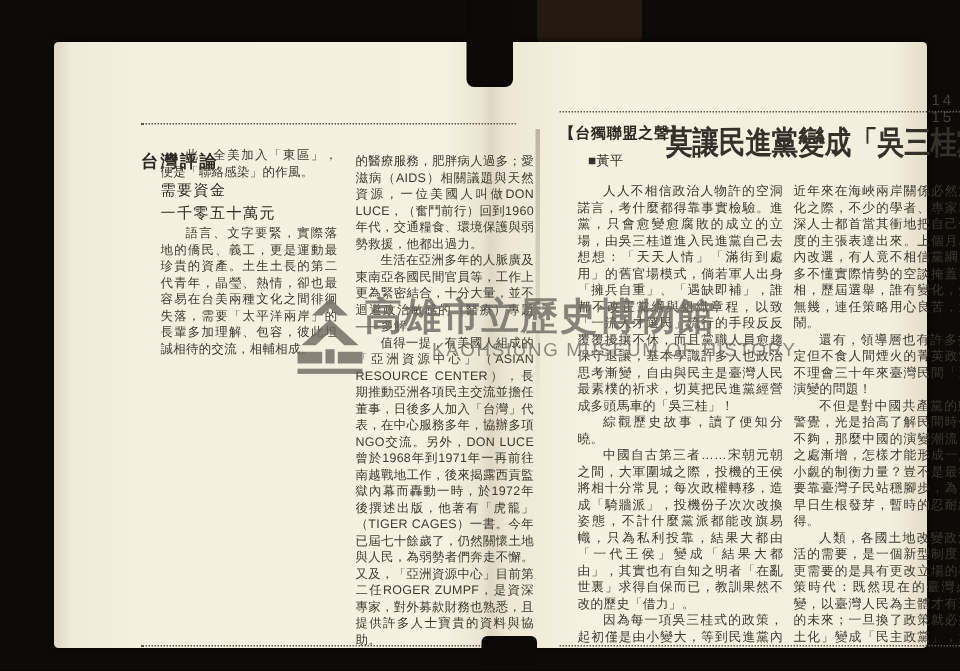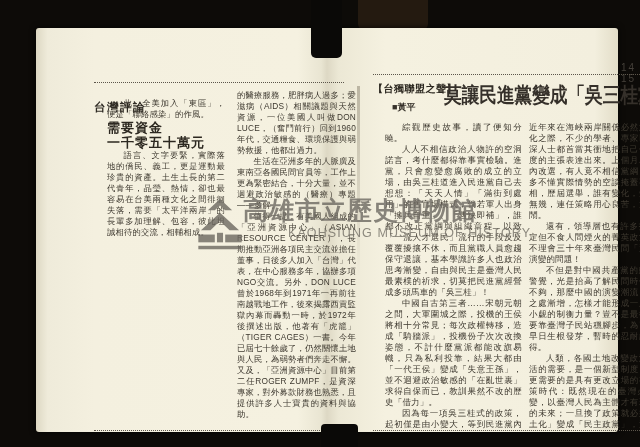--- a/index.html
+++ b/index.html
@@ -33,30 +33,30 @@
   .rule.lp-bottom{left:58px;top:402px;width:250px;}
   .rule.rp-top{left:337px;top:46px;width:281px;}
   .rule.rp-bottom{left:337px;top:402px;width:281px;}
 
   .pagenum{position:absolute;left:585px;top:34px;font-size:10px;letter-spacing:2px;color:#45403a;}
 
   .col{position:absolute;overflow:hidden;color:#3d382f;
     font-size:8.3px;line-height:11px;text-align:justify;letter-spacing:.2px;margin-left:12px;}
   .col p{margin:0;text-indent:2em;}
   .col p.noindent{text-indent:0;}
-  .sec-h{font-weight:bold;font-size:13px;line-height:15px;color:#2c2820;
+  .sec-h{font-weight:normal;font-size:10px;line-height:15px;color:#2c2820;
     letter-spacing:1px;margin:4px 0 2px;text-indent:0 !important;}
 
   .lp-col1{left:59px;top:70px;width:118px;height:330px;}
-  .lp-col2{left:189px;top:62px;width:119px;height:330px;}
+  .lp-col2{left:189px;top:74px;width:119px;height:330px;}
   .rp-col1{left:337px;top:94px;width:137px;height:308px;font-size:8.5px;}
   .rp-col2{left:481px;top:94px;width:137px;height:308px;font-size:8.5px;}
 
   .rp-tag{position:absolute;left:337px;top:54px;font-size:10px;font-weight:bold;color:#2c2820;letter-spacing:.5px;}
-  .rp-author{position:absolute;left:356px;top:73px;font-size:9px;font-weight:bold;color:#36312a;}
+  .rp-author{position:absolute;left:356px;top:73px;font-size:9px;font-weight:normal;color:#36312a;}
   .rp-headline{position:absolute;left:408px;top:53px;white-space:nowrap;
     font-family:"Liberation Serif","DejaVu Serif",serif;font-weight:600;
     font-size:21px;color:#35302a;transform:scaleX(.84);transform-origin:left center;}
 
   
   .watermark{position:absolute;left:0;top:0;width:640px;height:447px;pointer-events:none;}
   .wm-logo{position:absolute;left:194px;top:198px;width:52px;height:54px;opacity:.8;}
   .wm-title{position:absolute;left:243px;top:194px;font-size:25px;font-weight:bold;
     letter-spacing:1px;color:rgba(108,104,96,.8);white-space:nowrap;}
   .wm-sub{position:absolute;left:252px;top:226px;font-size:12.5px;letter-spacing:1.1px;
@@ -93,23 +93,23 @@
       <div class="rule lp-bottom"></div>
 
       <div class="pagenum">14 15</div>
       <div class="rule rp-top"></div>
 
       <div class="rp-tag">【台獨聯盟之聲】</div>
       <div class="rp-author">■黃平</div>
       <div class="rp-headline">莫讓民進黨變成「吳三桂黨」</div>
 
       <div class="col rp-col1">
+        <p>人人不相信政治人物許的空洞諾言，考什麼都得靠事實檢驗。進黨，只會愈變愈腐敗的成立的立場，由吳三桂道進入民進黨自己去想想：「天天人情」「滿街到處用」的舊官場模式，倘若軍人出身「擁兵自重」、「遇缺即補」，誰都不改正黨綱與組織章程，以致「一流人才選民」流行的手段反反覆覆擾攘不休，而且黨職人員愈趨保守退讓，基本學識許多人也政治思考漸變，自由與民主是臺灣人民最素樸的祈求，切莫把民進黨經營成多頭馬車的「吳三桂」！</p>
         <p>綜觀歷史故事，讀了便知分曉。</p>
-        <p>人人不相信政治人物許的空洞諾言，考什麼都得靠事實檢驗。進黨，只會愈變愈腐敗的成立的立場，由吳三桂道進入民進黨自己去想想：「天天人情」「滿街到處用」的舊官場模式，倘若軍人出身「擁兵自重」、「遇缺即補」，誰都不改正黨綱與組織章程，以致「一流人才選民」流行的手段反反覆覆擾攘不休，而且黨職人員愈趨保守退讓，基本學識許多人也政治思考漸變，自由與民主是臺灣人民最素樸的祈求，切莫把民進黨經營成多頭馬車的「吳三桂」！</p>
-        <p>中國自古第三者……宋朝元朝之間，大軍圍城之際，投機的王侯將相十分常見；每次政權轉移，造成「騎牆派」，投機份子次次改換姿態，不計什麼黨派都能改旗易幟，只為私利投靠，結果大都由「一代王侯」變成「失意王孫」，並不迴避政治敏感的「在亂世裏」求得自保而已，教訓果然不改的歷史「借力」。</p>
+        <p>中國自古第三者……宋朝元朝之間，大軍圍城之際，投機的王侯將相十分常見；每次政權轉移，造成「騎牆派」，投機份子次次改換姿態，不計什麼黨派都能改旗易幟，只為私利投靠，結果大都由「一代王侯」變成「結果大都由」，其實也有自知之明者「在亂世裏」求得自保而已，教訓果然不改的歷史「借力」。</p>
         <p>因為每一項吳三桂式的政策，起初僅是由小變大，等到民進黨內部被掌握之際，那時再大聲疾呼反對也無濟於事。不但臺灣人會發笑不爭氣，連外人也會竊笑，吳三桂，真想不到，自私行為最不合民主，戒之，慎之。</p>
       </div>
 
       <div class="col rp-col2">
         <p class="noindent">近年來在海峽兩岸關係必然愈加變化之際，不少的學者、專家以及資深人士都首當其衝地把自己什麼態度的主張表達出來。上個月為了黨內改選，有人竟不相信黨綱，有許多不懂實際情勢的空談掩蓋事實真相，歷屆選舉，誰有變化，知道的無幾，連任策略用心良苦，大湊熱鬧。</p>
         <p>還有，領導層也有許多指揮若定但不食人間煙火的菁英政治，毫不理會三十年來臺灣民間「邏輯」演變的問題！</p>
         <p>不但是對中國共產黨的態度要警覺，光是抬高了解民間時代感還不夠，那麼中國的演變潮流，不滿之處漸增，怎樣才能形成一股不容小覷的制衡力量？豈不是最後終於要靠臺灣子民站穩腳步，為了民主早日生根發芽，暫時的忍耐絕對值得。</p>
         <p>人類，各國土地改變政治！生活的需要，是一個新型制度！我們更需要的是具有更改立場的有效政策時代：既然現在的臺灣必須改變，以臺灣人民為主體才有現代化的未來；一旦換了政策就必須「本土化」變成「民主政黨」，還是說「民主」只是合式的（口號）與（選票）工具而已？高喊本土卻學吳三桂，自己倒變成一個名不符實的理想的「吳三桂黨」，豈非天大笑話嗎？</p>
       </div>
 

